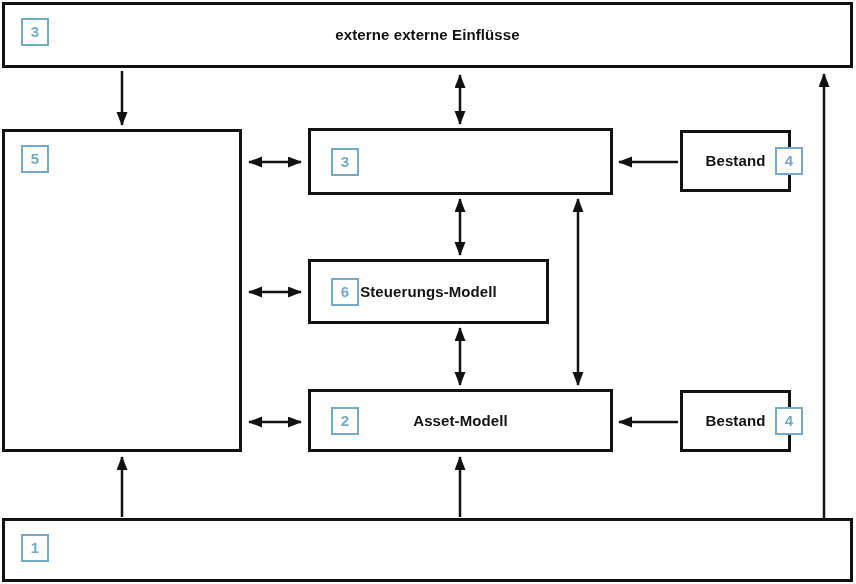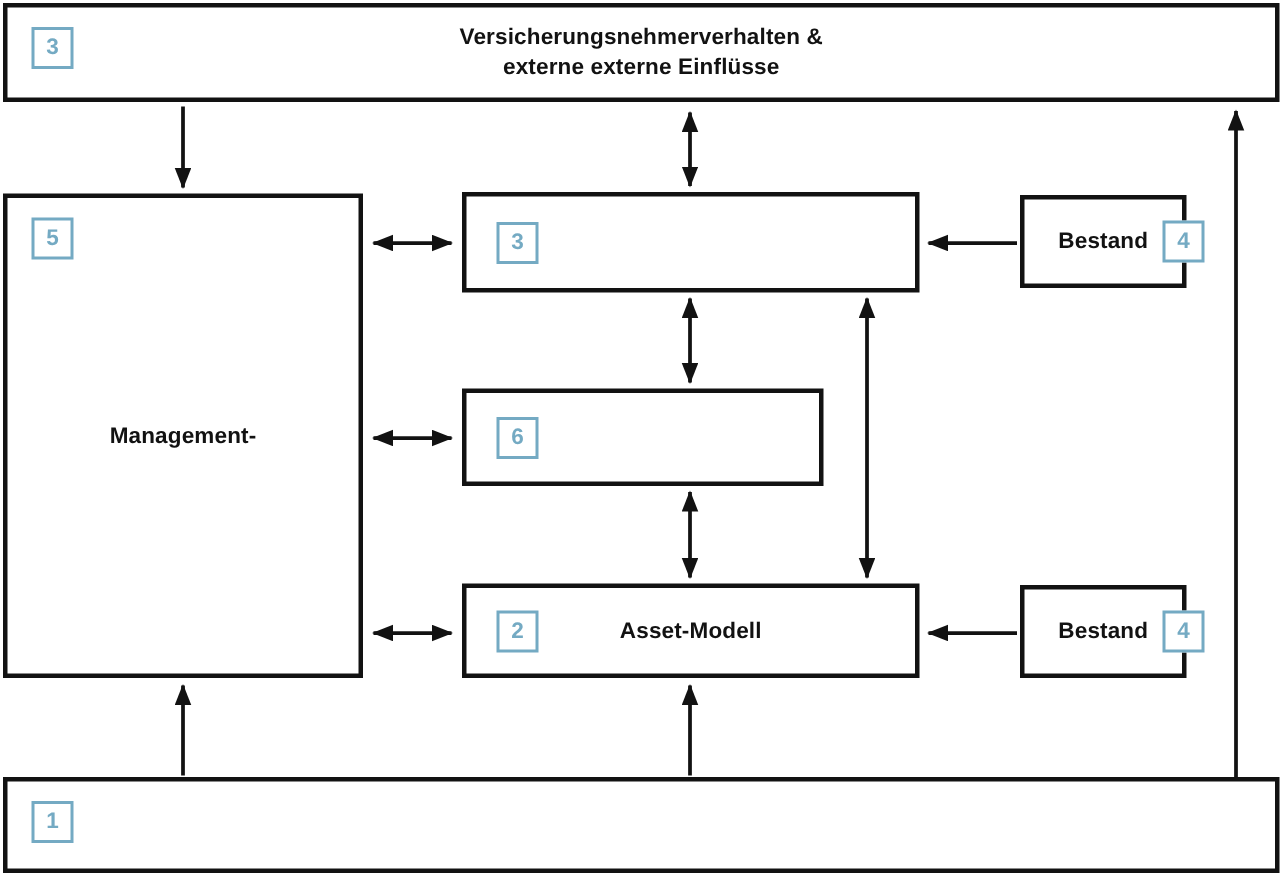--- a/index.html
+++ b/index.html
@@ -63,39 +63,38 @@
       <line x1="678" y1="162" x2="619" y2="162" class="edge" marker-end="url(#ah)"></line>
       <line x1="678" y1="422" x2="619" y2="422" class="edge" marker-end="url(#ah)"></line>
       <line x1="122" y1="517" x2="122" y2="457" class="edge" marker-end="url(#ah)"></line>
       <line x1="460" y1="517" x2="460" y2="457" class="edge" marker-end="url(#ah)"></line>
       <line x1="824" y1="518" x2="824" y2="74" class="edge" marker-end="url(#ah)"></line>
     </svg>
 
   <div class="node node-external">
     <span class="badge badge-topleft">3</span>
     <div class="label">
-      <div>Versicherungsnehmerverhalten &amp;</div>
       <div>externe externe Einflüsse</div>
     </div>
   </div>
 
   <div class="node node-management">
     <span class="badge badge-topleft">5</span>
     <div class="label">
-      <div>Management-</div>
     </div>
   </div>
 
   <div class="node node-liability">
     <span class="badge badge-midleft">3</span>
   </div>
 
   <div class="node node-auswertung">
     <span class="badge badge-midleft">6</span>
     <div class="label">
+      <div>Steuerungs-Modell</div>
     </div>
   </div>
 
   <div class="node node-asset">
     <span class="badge badge-midleft">2</span>
     <div class="label">
       <div>Asset-Modell</div>
     </div>
   </div>
 

